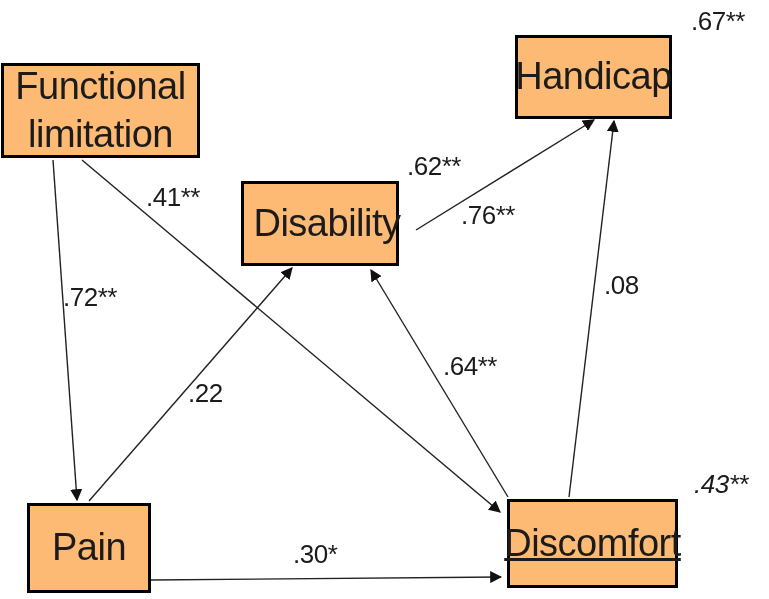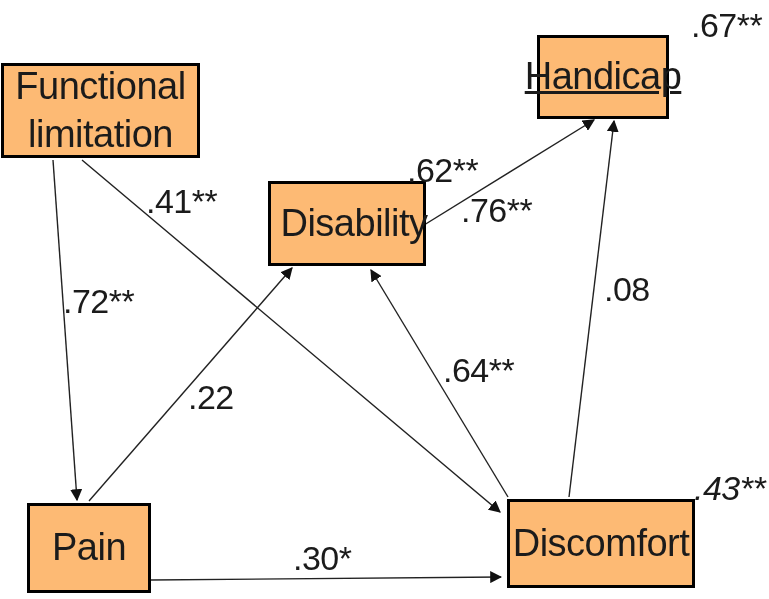--- a/index.html
+++ b/index.html
@@ -17,41 +17,41 @@
     box-sizing:border-box;
     border:3px solid #000;
     background:#fdba74;
     display:flex;align-items:center;justify-content:center;
     text-align:center;
     font-size:38px;line-height:1.25;
     letter-spacing:-0.5px;
   }
   .coef{
     position:absolute;
-    font-size:34px;
+    font-size:26px;
     letter-spacing:-0.5px;
     white-space:nowrap;
   }
   
   .n-fl{left:1px;top:63px;width:199px;height:95px;padding:0 8px;}
-  .n-disability{left:268px;top:181px;width:158px;height:85px;padding-left:14px;}
-  .n-handicap{left:537px;top:35px;width:132px;height:84px;text-decoration:underline;}
+  .n-disability{left:241px;top:181px;width:158px;height:85px;padding-left:14px;}
+  .n-handicap{left:515px;top:35px;width:157px;height:84px;}
   .n-pain{left:27px;top:503px;width:124px;height:90px;}
-  .n-discomfort{left:507px;top:499px;width:188px;height:89px;}
+  .n-discomfort{left:507px;top:499px;width:171px;height:89px;text-decoration:underline;}
   
   .c-67{left:691px;top:6px;}
   .c-62{left:382px;top:151px;margin-left:25px;}
   .c-52{left:158px;top:488px;}
   .c-43{left:694px;top:469px;font-style:italic;}
   .c-72{left:63px;top:282px;}
   .c-41{left:146px;top:182px;}
   .c-22{left:188px;top:378px;}
   .c-30{left:293px;top:539px;}
   .c-64{left:443px;top:351px;}
-  .c-76{left:461px;top:191px;}
+  .c-76{left:461px;top:200px;}
   .c-08{left:604px;top:270px;}
 </style>
 </head>
 <body>
 
 <div class="stage">
 
   <svg class="arrows" viewBox="0 0 769 599">
     <defs>
       <marker id="ah" viewBox="0 0 10 10" markerWidth="12" markerHeight="12" refX="9" refY="5" orient="auto" markerUnits="userSpaceOnUse">

